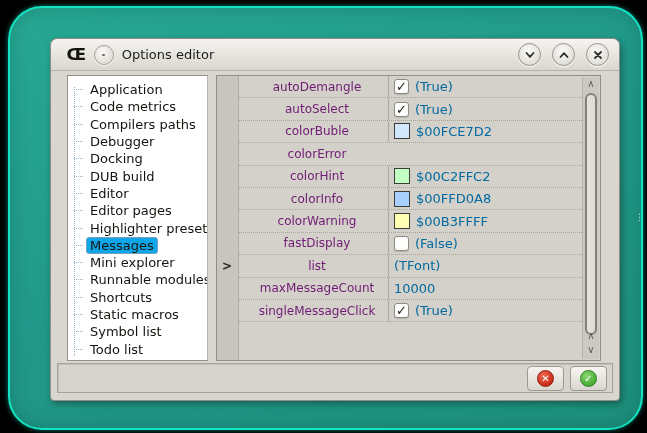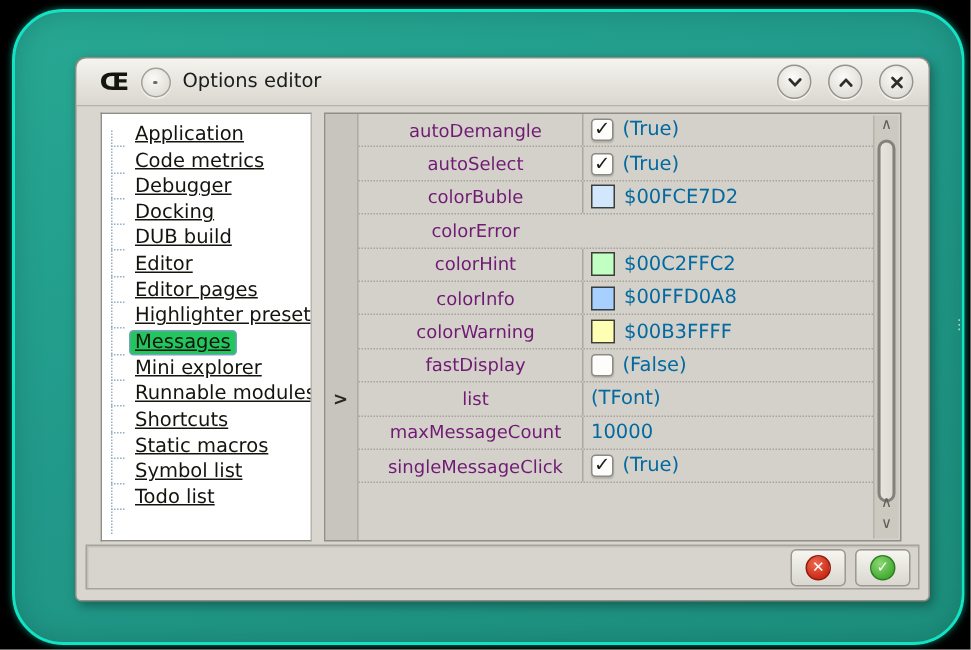--- a/index.html
+++ b/index.html
@@ -54,24 +54,24 @@
   .tree{
     position:absolute;left:16px;top:36px;width:141px;height:286px;
     background:#fff;border:1px solid #908e86;border-right-color:#b6b4ac;
     box-sizing:border-box;overflow:hidden;
   }
   .tree-list{position:absolute;left:4px;top:5px;right:2px;}
   .tree-list::before{
     content:"";position:absolute;left:2px;top:6px;height:269px;width:0;
     border-left:1px dotted #8fb0c6;
   }
-  .titem{display:flex;align-items:flex-end;height:17.3px;font-size:13px;color:#14140f;white-space:nowrap;text-decoration:underline;}
+  .titem{display:flex;align-items:center;height:17.3px;font-size:13px;color:#14140f;white-space:nowrap;}
   .conn{width:9px;height:0;border-top:1px dotted #8fb0c6;margin:0 3px 0 2px;flex:none;}
   .tlabel{padding:0 3px;line-height:15px;border:1px solid transparent;border-radius:3px;}
-  .tlabel.sel{background:#22c55e;border-color:#76a2bf;}
+  .tlabel.sel{background:#0ea5e9;border-color:#76a2bf;}
   
   .grid{
     position:absolute;left:165px;top:36px;width:385px;height:286px;
     background:#d3d1c9;border:1px solid #908e86;box-sizing:border-box;overflow:hidden;
   }
   .gutter{
     position:absolute;left:0;top:0;bottom:0;width:21px;
     background:#c7c5bd;border-right:1px solid #aeaca4;
   }
   .row-marker{
@@ -158,20 +158,24 @@
           <div class="titem">
             <span class="conn"></span>
             <span class="tlabel">Application</span>
           </div>
           <div class="titem">
             <span class="conn"></span>
             <span class="tlabel">Code metrics</span>
           </div>
           <div class="titem">
             <span class="conn"></span>
+            <span class="tlabel">Compilers paths</span>
+          </div>
+          <div class="titem">
+            <span class="conn"></span>
             <span class="tlabel">Debugger</span>
           </div>
           <div class="titem">
             <span class="conn"></span>
             <span class="tlabel">Docking</span>
           </div>
           <div class="titem">
             <span class="conn"></span>
             <span class="tlabel">DUB build</span>
           </div>

